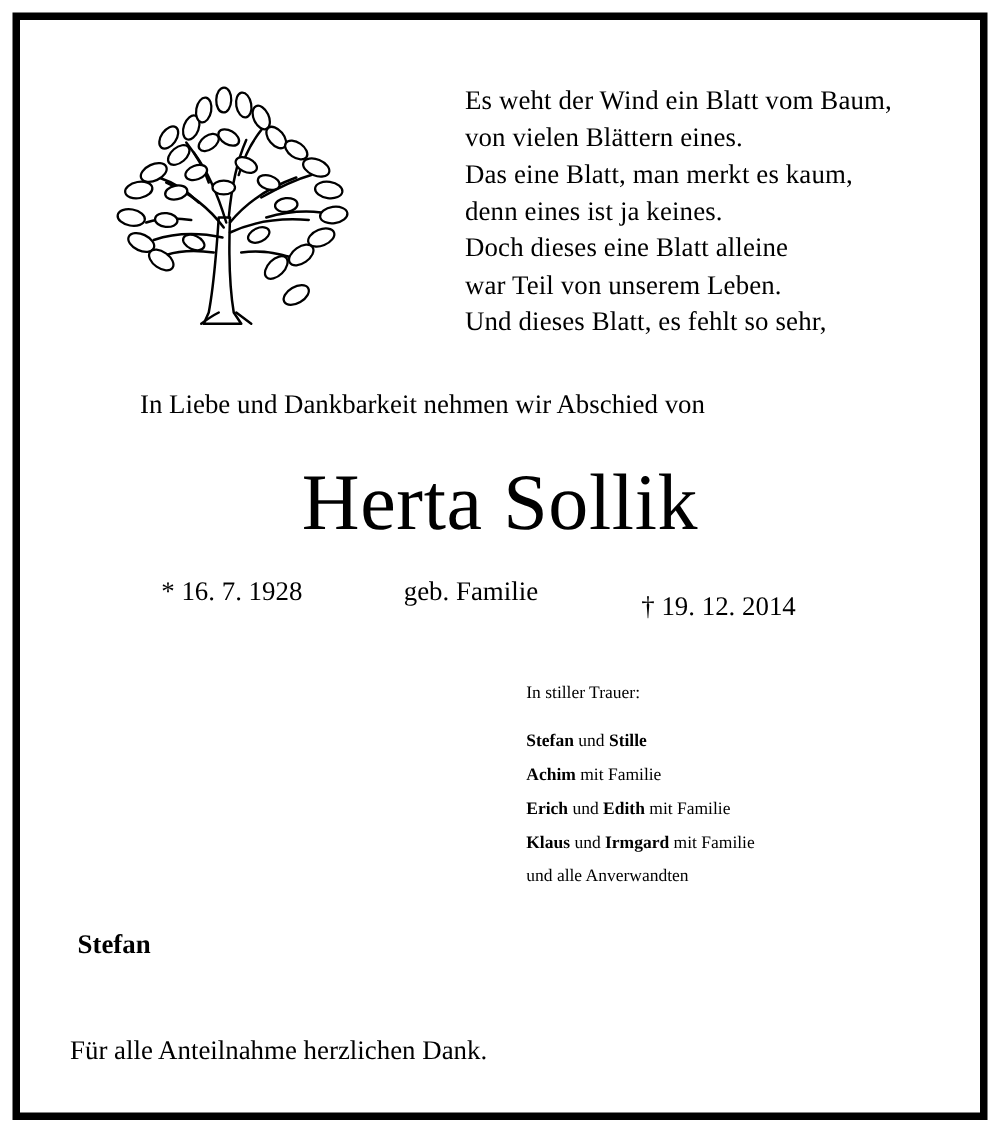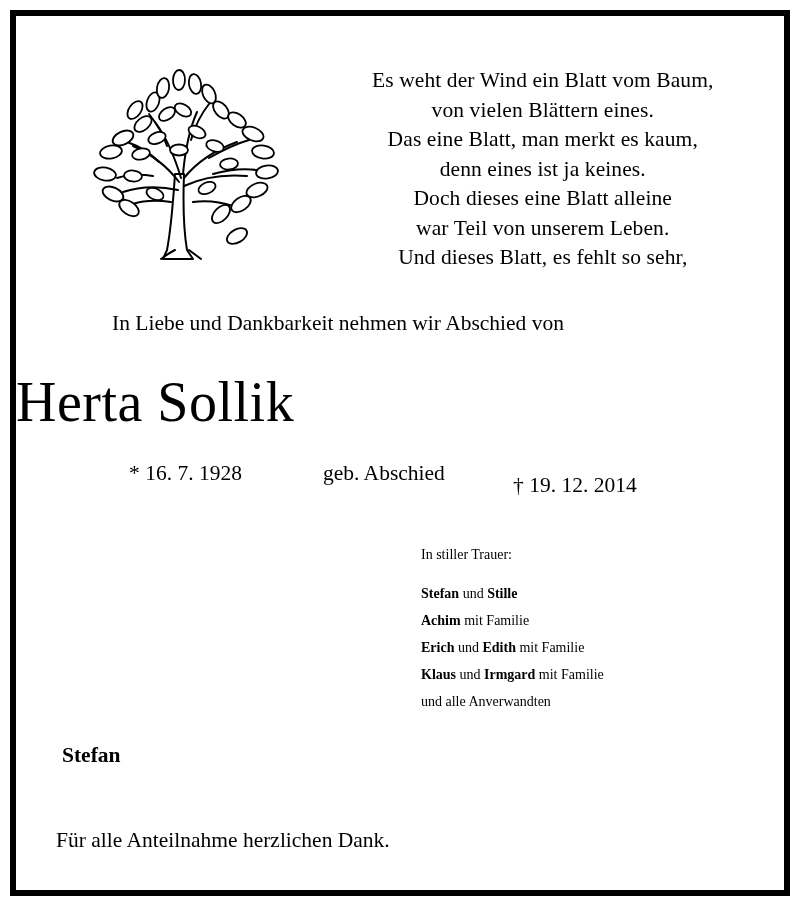--- a/index.html
+++ b/index.html
@@ -34,21 +34,20 @@
     top: 16px;
     width: 768px;
     height: 874px;
     box-sizing: border-box;
   }
 
   
   .top-row {
     position: relative;
     height: 240px;
-    text-align: center;
   }
   .tree {
     position: absolute;
     left: 55px;
     top: 38px;
     width: 230px;
     height: 215px;
   }
   .poem {
     position: absolute;
@@ -69,22 +68,22 @@
     text-align: center;
     font-size: 21.5px;
   }
 
   
   .name {
     position: absolute;
     top: 355px;
     left: 0;
     width: 768px;
-    text-align: left;
-    font-size: 56px;
+    text-align: center;
+    font-size: 64px;
     line-height: 62px;
     letter-spacing: 0.5px;
   }
 
   
   .dates {
     position: absolute;
     top: 445px;
     left: 0;
     width: 768px;
@@ -223,21 +222,21 @@
         <div>Und dieses Blatt, es fehlt so sehr,</div>
       </div>
     </div>
 
     <div class="dedication">In Liebe und Dankbarkeit nehmen wir Abschied von</div>
 
     <div class="name">Herta Sollik</div>
 
     <div class="dates">
       <span class="birth">* 16. 7. 1928</span>
-      <span class="maiden">geb. Abschied</span>
+      <span class="maiden">geb. Familie</span>
       <span class="death">† 19. 12. 2014</span>
     </div>
 
     <div class="mourners">
       <div class="heading">In stiller Trauer:</div>
 
       <div class="line"><b>Stefan</b><span> und </span><b>Stille</b><span></span></div>
 
       <div class="line"><b>Achim</b><span> mit Familie</span><b></b><span></span></div>
 

